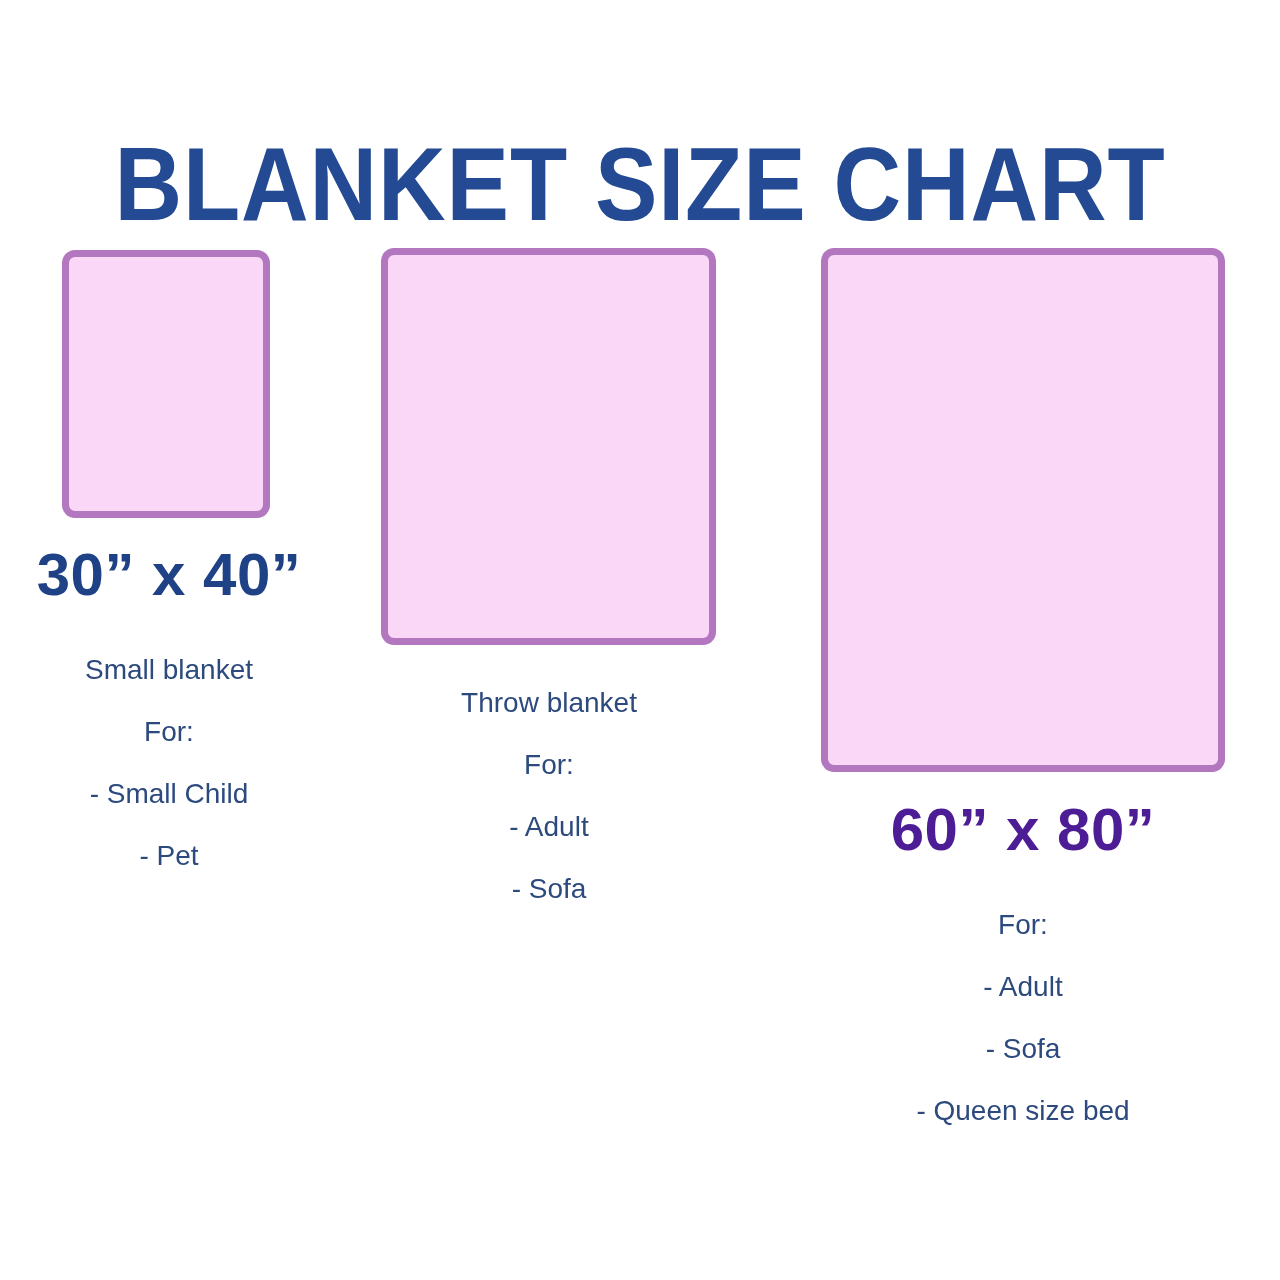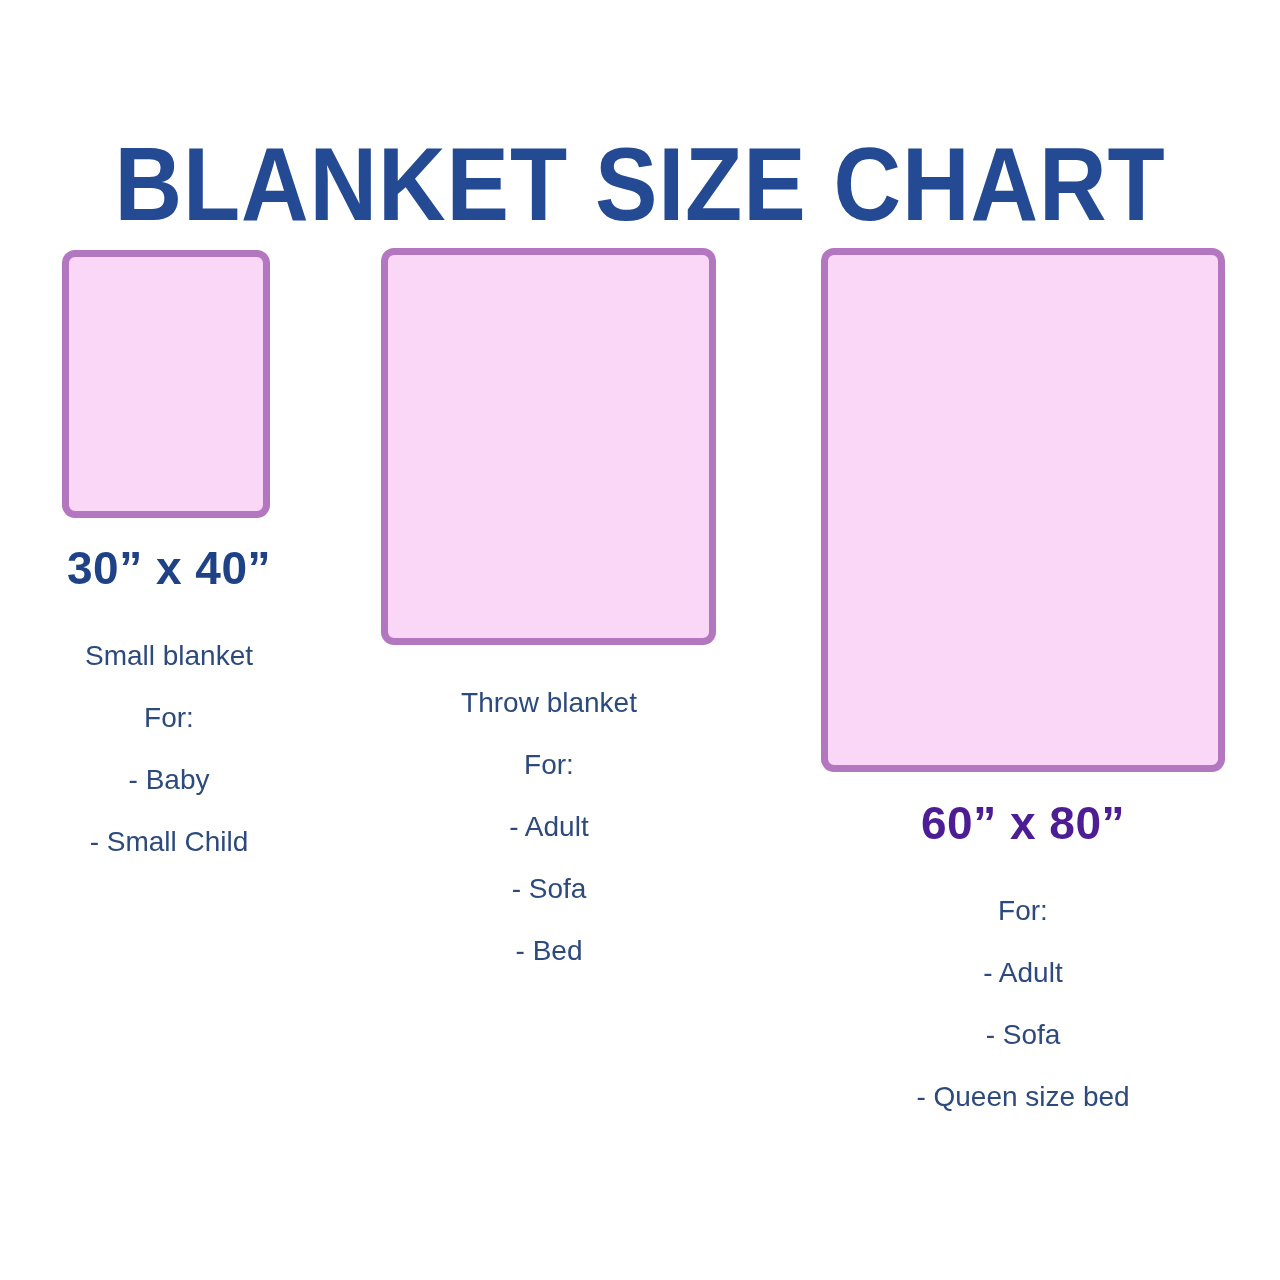--- a/index.html
+++ b/index.html
@@ -55,21 +55,21 @@
 
   .caption {
     position: absolute;
     text-align: center;
     color: #2c4a7d;
     font-family: "Liberation Sans", sans-serif;
   }
 
   .dim-label {
     font-weight: 700;
-    font-size: 46px;
+    font-size: 60px;
     line-height: 1.0;
     color: #1f4286;
     letter-spacing: 0.5px;
     white-space: nowrap;
     margin: 0 0 34px 0;
   }
 
   .desc-line {
     font-weight: 400;
     font-size: 28px;
@@ -98,33 +98,32 @@
 <div id="chart-root">
 
   <h1 class="chart-title" style="color: rgb(35, 74, 146);">BLANKET SIZE CHART</h1>
 
   <div class="column" id="col-small">
     <div class="swatch" style="background: rgb(250, 214, 247); border-color: rgb(178, 119, 191);"></div>
     <div class="caption">
       <p class="dim-label" style="color: rgb(31, 66, 134);">30” x 40”</p>
       <p class="desc-line" style="color: rgb(44, 74, 125);">Small blanket</p>
       <p class="desc-line" style="color: rgb(44, 74, 125);">For:</p>
-      <p class="desc-line" style="color: rgb(44, 74, 125);">- Baby</p>
       <p class="desc-line" style="color: rgb(44, 74, 125);">- Small Child</p>
+      <p class="desc-line" style="color: rgb(44, 74, 125);">- Pet</p>
     </div>
   </div>
 
   <div class="column" id="col-throw">
     <div class="swatch" style="background: rgb(250, 214, 247); border-color: rgb(178, 119, 191);"></div>
     <div class="caption">
       <p class="desc-line" style="color: rgb(44, 74, 125);">Throw blanket</p>
       <p class="desc-line" style="color: rgb(44, 74, 125);">For:</p>
       <p class="desc-line" style="color: rgb(44, 74, 125);">- Adult</p>
       <p class="desc-line" style="color: rgb(44, 74, 125);">- Sofa</p>
-      <p class="desc-line" style="color: rgb(44, 74, 125);">- Bed</p>
     </div>
   </div>
 
   <div class="column" id="col-xlarge">
     <div class="swatch" style="background: rgb(250, 214, 247); border-color: rgb(178, 119, 191);"></div>
     <div class="caption">
       <p class="dim-label" style="color: #4c1d95;">60” x 80”</p>
       <p class="desc-line" style="color: rgb(44, 74, 125);">For:</p>
       <p class="desc-line" style="color: rgb(44, 74, 125);">- Adult</p>
       <p class="desc-line" style="color: rgb(44, 74, 125);">- Sofa</p>

